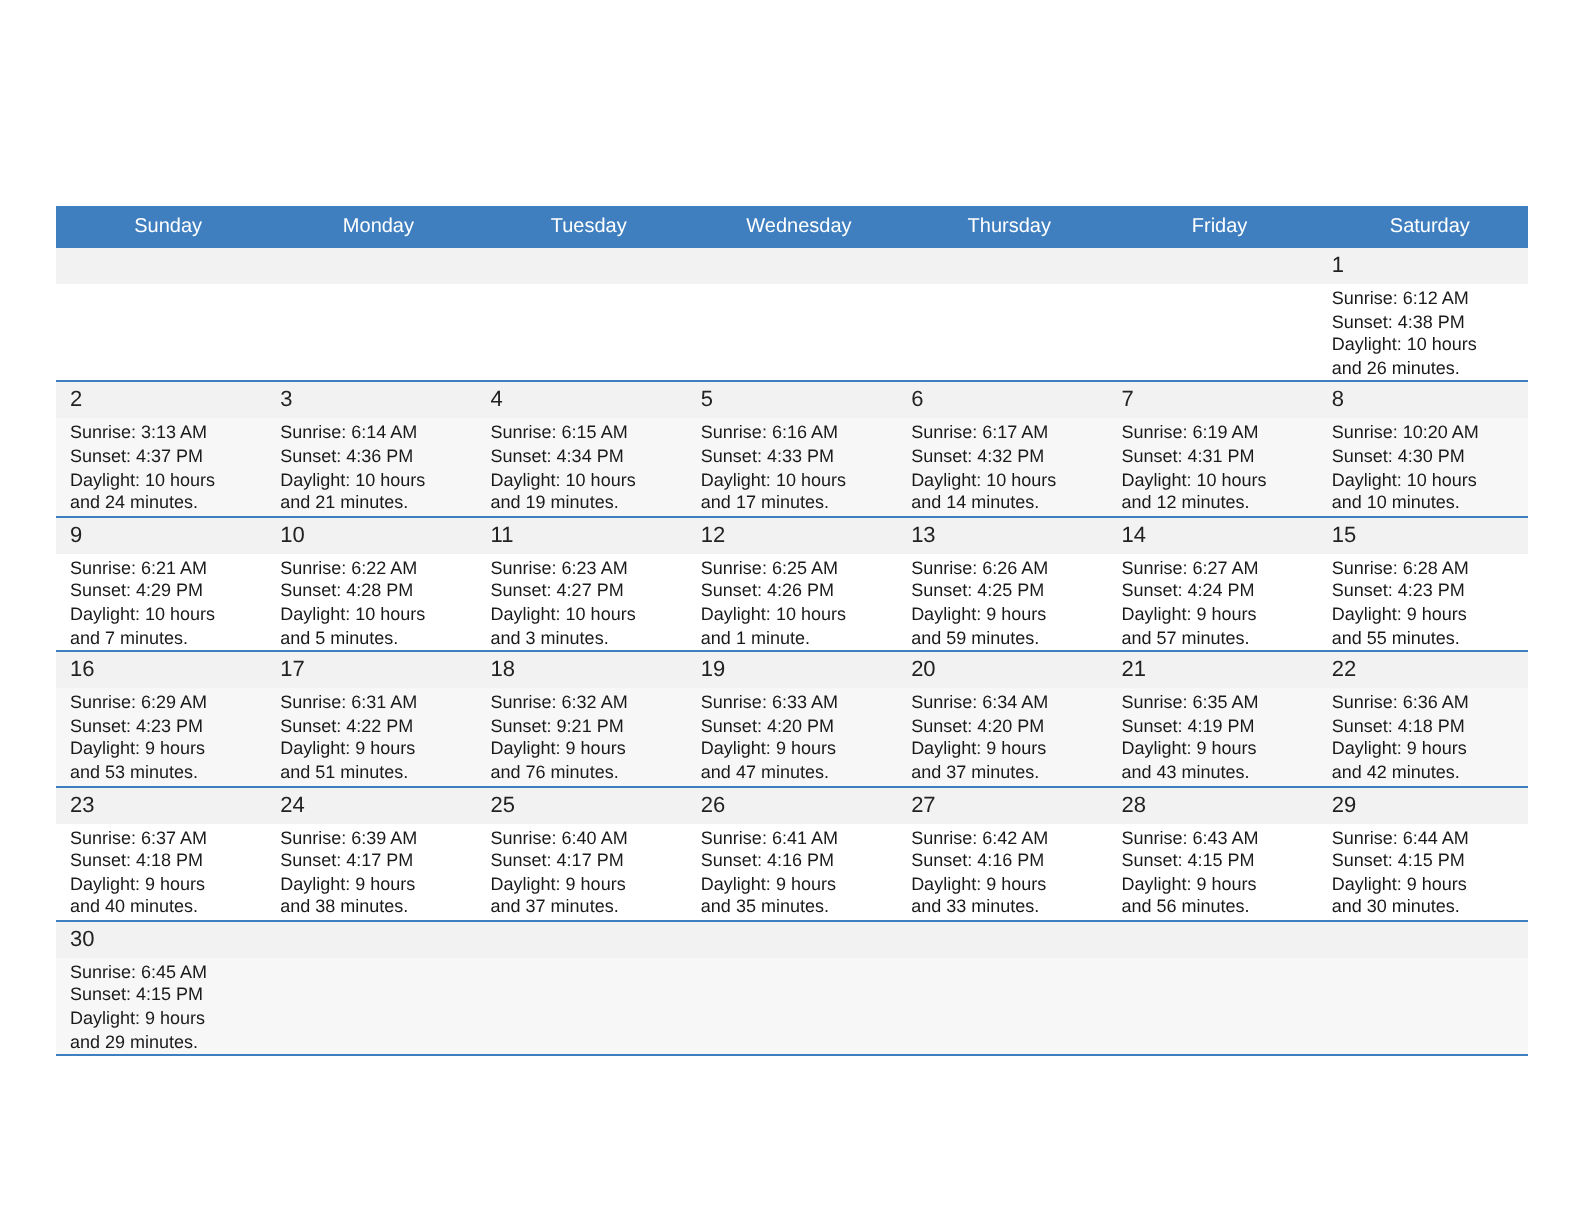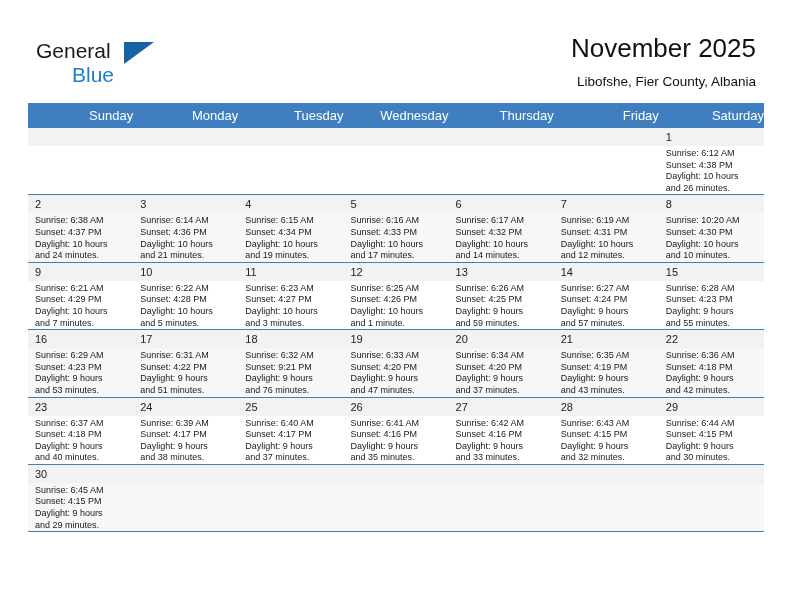--- a/index.html
+++ b/index.html
@@ -101,23 +101,23 @@
     width: 736px;
   }
   table.cal {
     border-collapse: collapse;
     table-layout: fixed;
     width: 736px;
   }
   table.cal th {
     background: #3f7fbf;
     color: #ffffff;
-    font-size: 13px;
+    font-size: 10px;
     font-weight: normal;
-    text-align: right;
+    text-align: center;
     padding: 5px 0 5px 7px;
     height: 11px;
     border: none;
   }
   table.cal td {
     width: 105.14px;
     height: 64px;
     vertical-align: top;
     padding: 0;
     border-bottom: 1px solid #3f7fbf;
@@ -163,35 +163,20 @@
   }
   tr.rowwhite td .daynum {
     background: #f2f2f2;
   }
 </style>
 </head>
 <body>
 
 <div class="page">
 
-  <div class="header">
-
-    <div class="logo">
-      <div class="logo-row1">General</div>
-      <div class="logo-row2">Blue</div>
-      <div class="logo-bar"></div>
-      <div class="logo-tri"></div>
-    </div>
-
-    <div class="title-block">
-      <div class="cal-title">November 2025</div>
-      <div class="cal-subtitle">Libofshe, Fier County, Albania</div>
-    </div>
-
-  </div>
 
   <div class="calendar">
     <table class="cal">
       <thead>
         <tr id="weekday-row">
             <th>Sunday</th>
             <th>Monday</th>
             <th>Tuesday</th>
             <th>Wednesday</th>
             <th>Thursday</th>
@@ -226,21 +211,21 @@
                 <div>Sunset: 4:38 PM</div>
                 <div>Daylight: 10 hours</div>
                 <div>and 26 minutes.</div>
               </div>
             </td>
           </tr>
           <tr class="rowshade">
             <td class="plain">
               <div class="daynum">2</div>
               <div class="info">
-                <div>Sunrise: 6:38 AM</div>
+                <div>Sunrise: 3:13 AM</div>
                 <div>Sunset: 4:37 PM</div>
                 <div>Daylight: 10 hours</div>
                 <div>and 24 minutes.</div>
               </div>
             </td>
             <td class="plain">
               <div class="daynum">3</div>
               <div class="info">
                 <div>Sunrise: 6:14 AM</div>
                 <div>Sunset: 4:36 PM</div>
@@ -469,21 +454,21 @@
                 <div>Daylight: 9 hours</div>
                 <div>and 33 minutes.</div>
               </div>
             </td>
             <td class="plain">
               <div class="daynum">28</div>
               <div class="info">
                 <div>Sunrise: 6:43 AM</div>
                 <div>Sunset: 4:15 PM</div>
                 <div>Daylight: 9 hours</div>
-                <div>and 32 minutes.</div>
+                <div>and 56 minutes.</div>
               </div>
             </td>
             <td class="plain">
               <div class="daynum">29</div>
               <div class="info">
                 <div>Sunrise: 6:44 AM</div>
                 <div>Sunset: 4:15 PM</div>
                 <div>Daylight: 9 hours</div>
                 <div>and 30 minutes.</div>
               </div>

